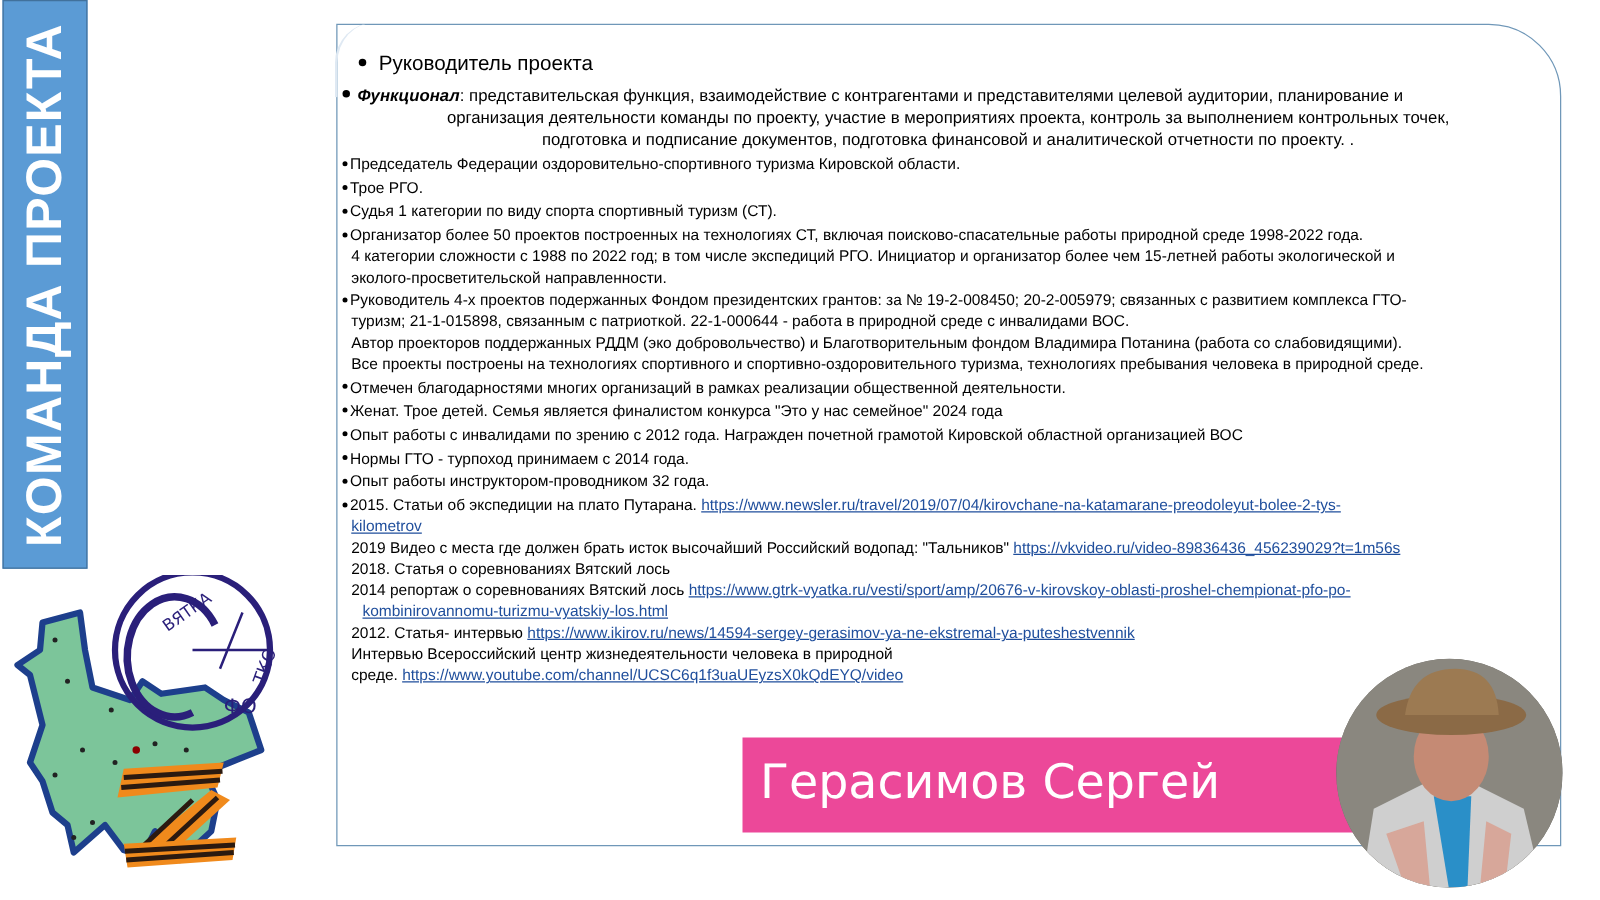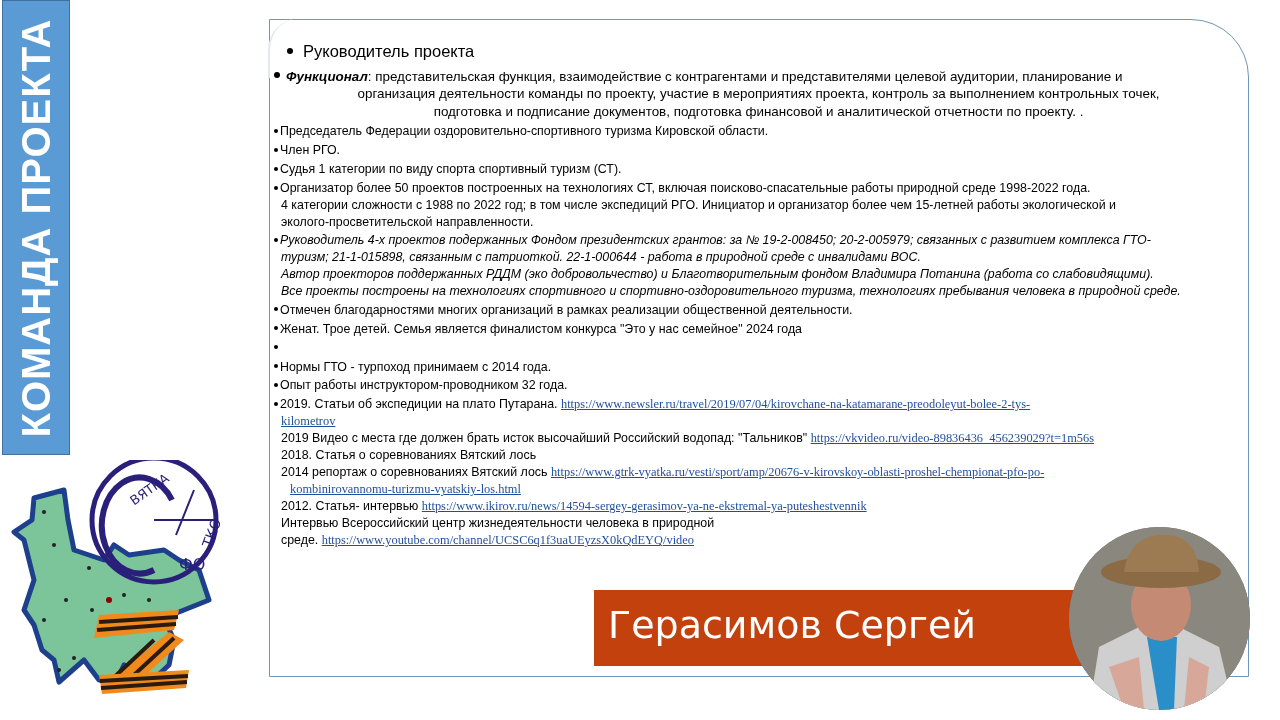--- a/index.html
+++ b/index.html
@@ -15,22 +15,22 @@
                  border-left:2px solid #dfe9f3; border-top:0; border-radius:40px 0 0 0; }
   .heading { position:absolute; left:287px; top:42px; font-size:16.5px; font-weight:normal; }
   .heading .b { display:inline-block; width:6px; height:6px; border-radius:50%; background:#000; margin-right:10px; vertical-align:middle; position:relative; top:-2px;}
   .text { position:absolute; left:274px; top:68px; width:945px; font-size:12.4px; line-height:17.8px; }
   .para { margin:0 0 1.2px 0; padding-left:0; }
   .para .ind { padding-left:7px; display:block; }
   .func { padding-left:12px; font-size:13.4px; line-height:17.4px; margin-bottom:3px; }
   .func .bul { display:inline-block; width:6px; height:6px; border-radius:50%; background:#000; margin-right:6px; vertical-align:middle; position:relative; top:-2px; margin-left:-12px;}
   .func .ind2 { padding-left:12px; display:block;text-align:center; }
   .dot { display:inline-block; width:4px; height:4px; border-radius:50%; background:#000; margin-right:2px; vertical-align:middle; position:relative; top:-1px; }
-  a { color:#1f4e9c; text-decoration:underline;font-family:Liberation Serif, serif; }
-  .name-banner { position:absolute; left:594px; top:590px; width:512px; height:76px; background:#c2410c; }
+  a { color:#1f4e9c; text-decoration:underline; }
+  .name-banner { position:absolute; left:594px; top:590px; width:512px; height:76px; background:#ec4899; }
   .name-banner span { position:absolute; left:14px; top:13px; color:#fff; font-size:38px; font-family:"DejaVu Sans", sans-serif; }
   .photo { position:absolute; left:1069px; top:527px; width:181px; height:183px; border-radius:50%; overflow:hidden;
            background:radial-gradient(circle at 40% 40%, #9a968f 0%, #6d6b66 50%, #4d4c48 100%); }
   .logo-area { position:absolute; left:4px; top:460px; width:220px; height:240px; }
 </style>
 </head>
 <body>
 
 <div class="side-banner">
   <span>КОМАНДА ПРОЕКТА</span>
@@ -77,41 +77,41 @@
 </div>
 
 <div class="text">
   <div class="func">
     <span class="bul"></span><b><i>Функционал</i></b><span>: представительская функция, взаимодействие с контрагентами и представителями целевой аудитории, планирование и</span>
     <span class="ind2">организация деятельности команды по проекту,  участие в мероприятиях проекта,  контроль за выполнением контрольных точек,</span>
     <span class="ind2">подготовка и подписание документов, подготовка финансовой и аналитической отчетности по проекту. .</span>
   </div>
 
   <div class="para"><span class="dot"></span><span>Председатель Федерации оздоровительно-спортивного туризма Кировской области.</span></div>
-  <div class="para"><span class="dot"></span><span>Член РГО.</span></div>
+  <div class="para"><span class="dot"></span><span>Трое РГО.</span></div>
   <div class="para"><span class="dot"></span><span>Судья 1 категории по виду спорта спортивный туризм (СТ).</span></div>
   <div class="para" style="line-height:17px;">
     <span class="dot"></span><span>Организатор более 50 проектов построенных на технологиях СТ, включая поисково-спасательные работы природной среде 1998-2022 года.</span>
     <span class="ind">4 категории сложности с 1988 по 2022 год; в том числе экспедиций РГО. Инициатор и организатор более чем 15-летней работы экологической и</span>
     <span class="ind">эколого-просветительской направленности.</span>
   </div>
-  <div class="para" style="line-height:17px;font-style:italic;">
+  <div class="para" style="line-height:17px;">
     <span class="dot"></span><span>Руководитель 4-х проектов подержанных Фондом президентских грантов: за № 19-2-008450;  20-2-005979;  связанных с развитием комплекса ГТО-</span>
     <span class="ind">туризм; 21-1-015898,  связанным с патриоткой. 22-1-000644 - работа в природной среде с инвалидами ВОС.</span>
     <span class="ind">Автор проекторов поддержанных РДДМ (эко добровольчество) и Благотворительным фондом Владимира Потанина (работа со слабовидящими).</span>
     <span class="ind">Все проекты построены на технологиях спортивного и спортивно-оздоровительного туризма, технологиях пребывания человека в природной среде.</span>
   </div>
   <div class="para"><span class="dot"></span><span>Отмечен благодарностями многих организаций в рамках реализации общественной деятельности.</span></div>
   <div class="para"><span class="dot"></span><span>Женат. Трое детей. Семья является финалистом конкурса "Это у нас семейное" 2024 года</span></div>
-  <div class="para"><span class="dot"></span></div>
+  <div class="para"><span class="dot"></span><span>Опыт работы с инвалидами по зрению с 2012 года. Награжден почетной грамотой Кировской областной организацией ВОС</span></div>
   <div class="para"><span class="dot"></span><span>Нормы ГТО - турпоход принимаем с 2014 года.</span></div>
   <div class="para"><span class="dot"></span><span>Опыт работы инструктором-проводником 32 года.</span></div>
 
   <div class="para" style="line-height:17px;">
-    <span class="dot"></span><span>2019.  Статьи об экспедиции на плато Путарана. </span><a href="#">https://www.newsler.ru/travel/2019/07/04/kirovchane-na-katamarane-preodoleyut-bolee-2-tys-</a>
+    <span class="dot"></span><span>2015.  Статьи об экспедиции на плато Путарана. </span><a href="#">https://www.newsler.ru/travel/2019/07/04/kirovchane-na-katamarane-preodoleyut-bolee-2-tys-</a>
     <span class="ind"><a href="#">kilometrov</a></span>
     <span class="ind"><span>2019 Видео с места где должен брать исток высочайший Российский водопад: "Тальников" </span><a href="#">https://vkvideo.ru/video-89836436_456239029?t=1m56s</a></span>
     <span class="ind">2018.  Статья о соревнованиях Вятский лось</span>
     <span class="ind"><span>2014 репортаж о соревнованиях Вятский лось </span><a href="#">https://www.gtrk-vyatka.ru/vesti/sport/amp/20676-v-kirovskoy-oblasti-proshel-chempionat-pfo-po-</a></span>
     <span class="ind" style="padding-left:16px"><a href="#">kombinirovannomu-turizmu-vyatskiy-los.html</a></span>
     <span class="ind"><span>2012.  Статья- интервью </span><a href="#">https://www.ikirov.ru/news/14594-sergey-gerasimov-ya-ne-ekstremal-ya-puteshestvennik</a></span>
     <span class="ind">Интервью Всероссийский центр жизнедеятельности человека в природной</span>
     <span class="ind"><span>среде. </span><a href="#">https://www.youtube.com/channel/UCSC6q1f3uaUEyzsX0kQdEYQ/video</a></span>
   </div>
 </div>

